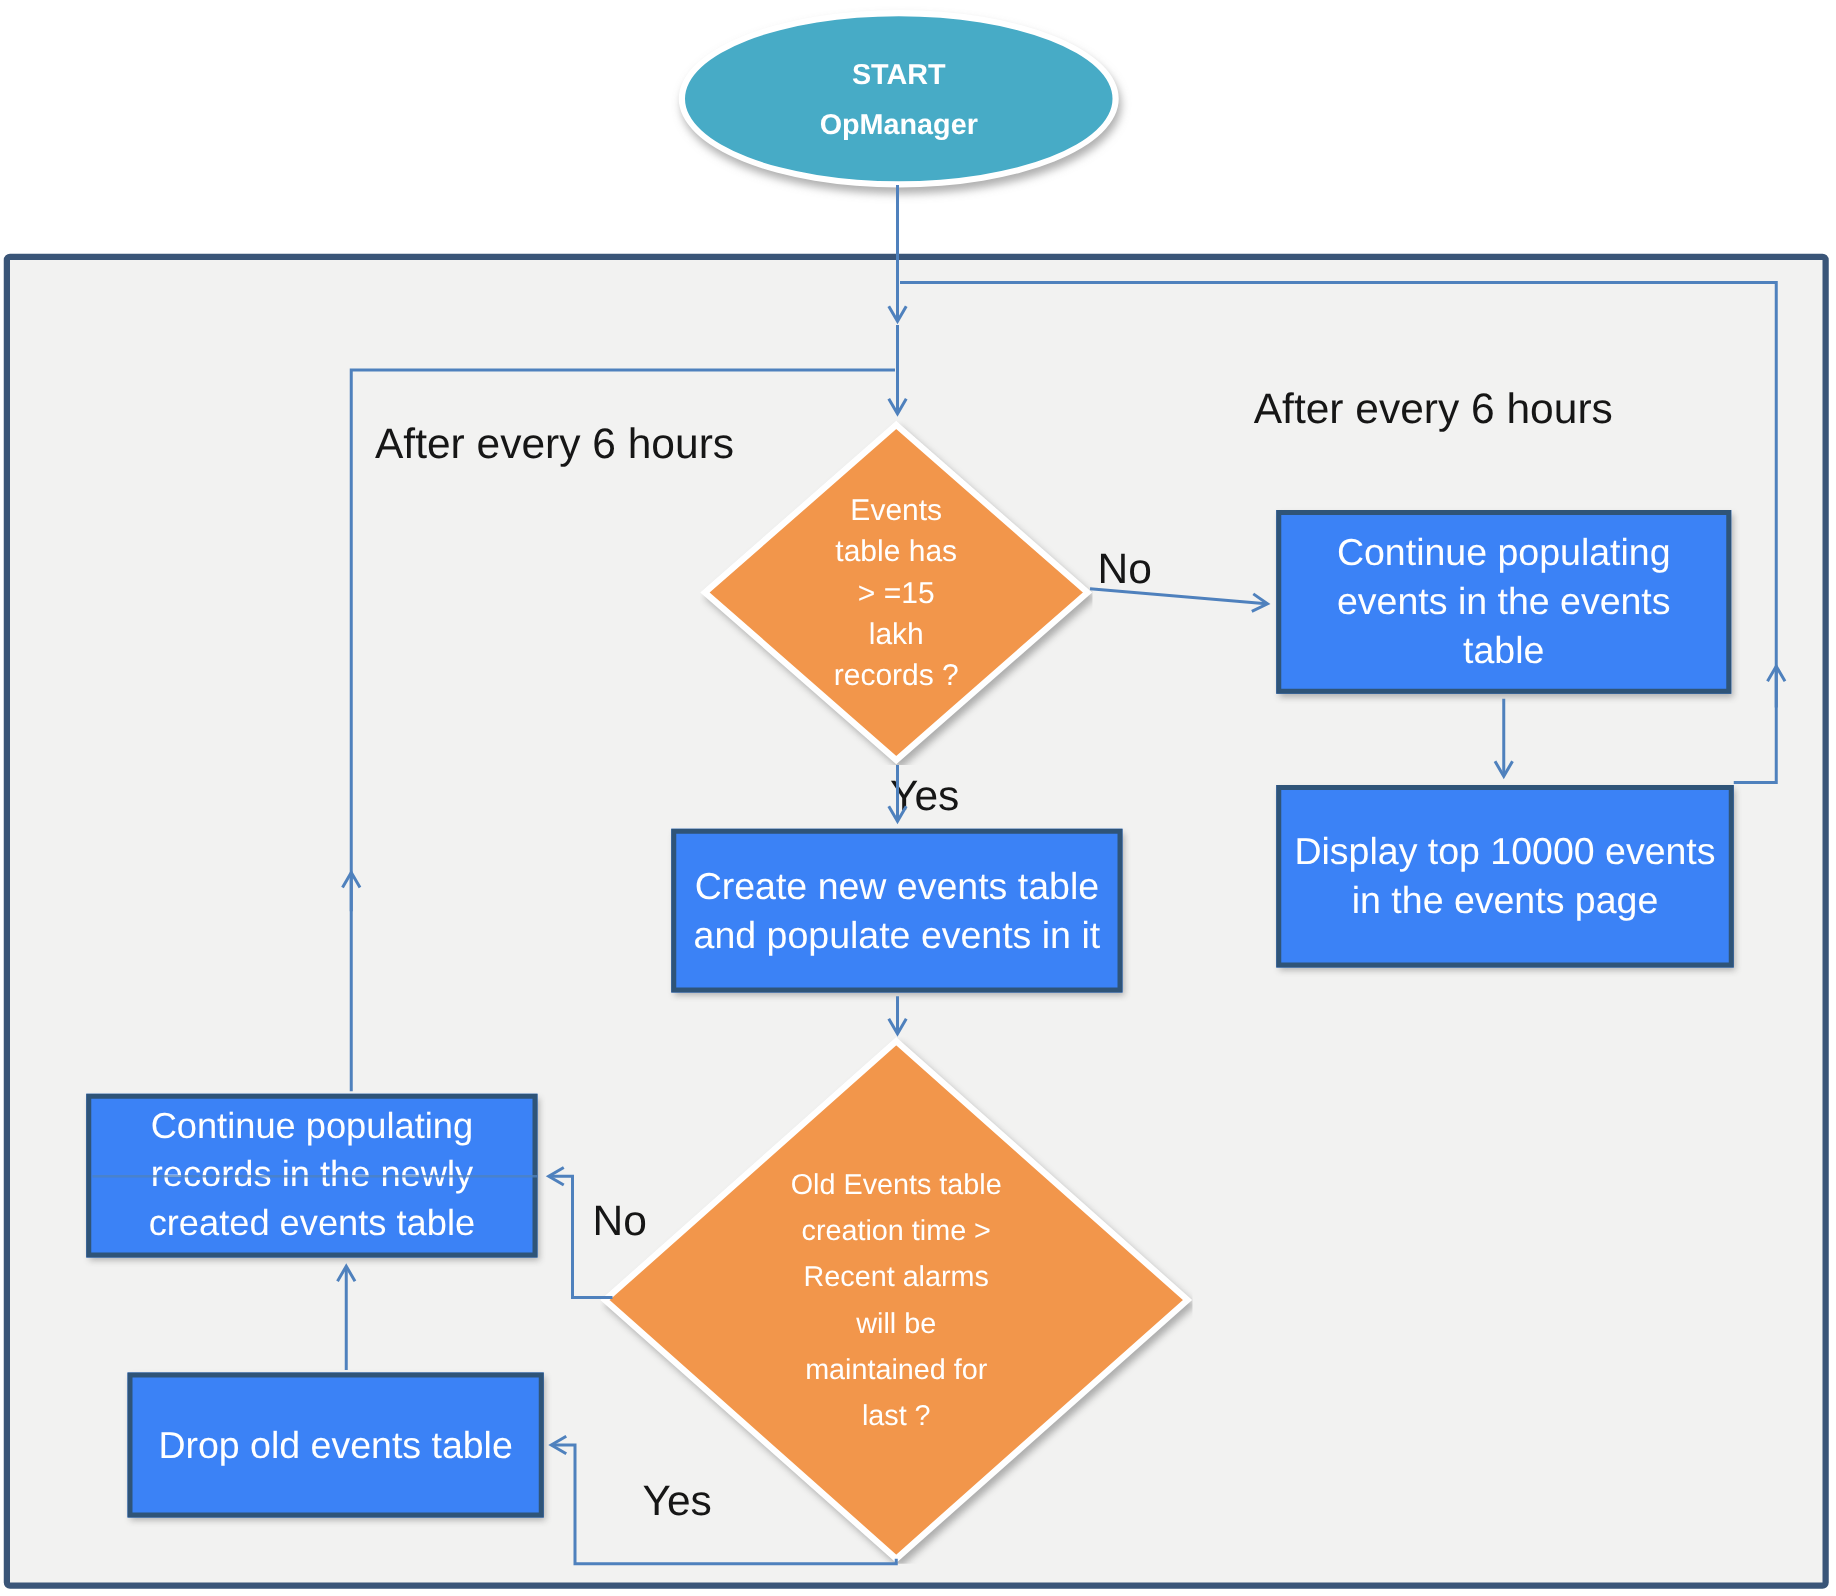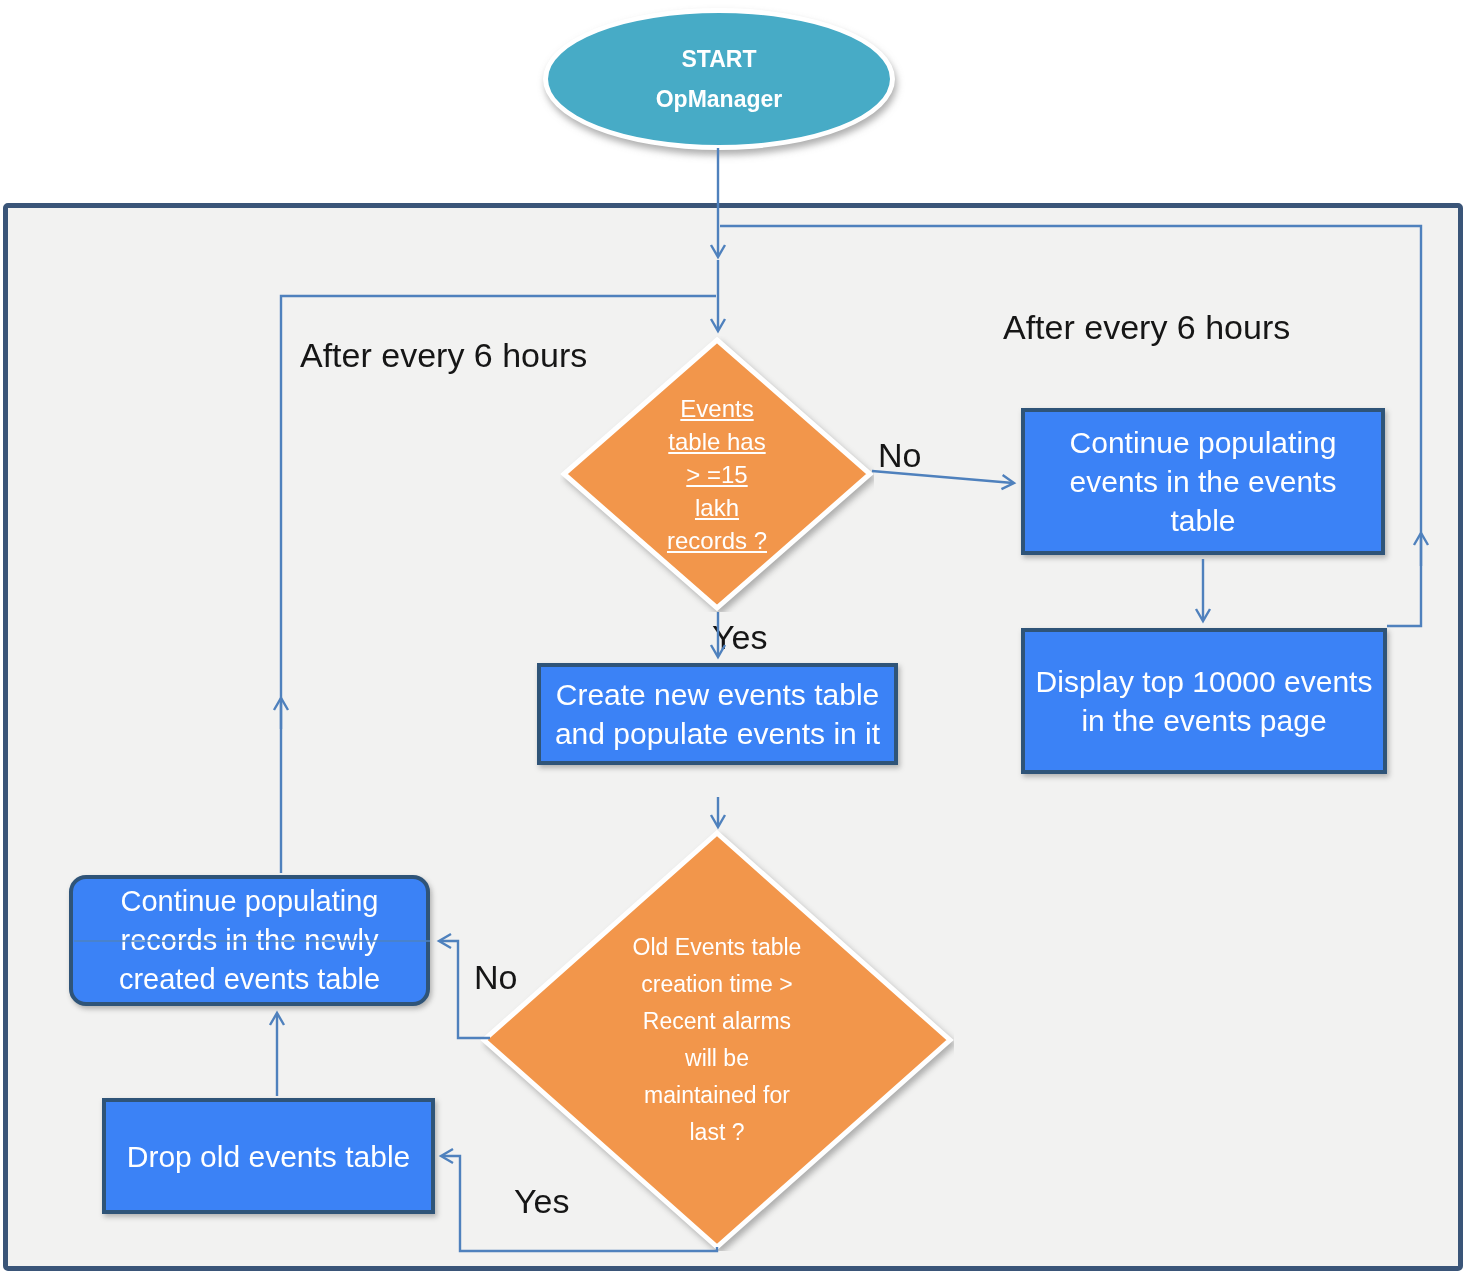--- a/index.html
+++ b/index.html
@@ -54,39 +54,39 @@
     justify-content: center;
     text-align: center;
     color: #ffffff;
     font-size: 30px;
     line-height: 39px;
     box-sizing: border-box;
     padding: 0 8px;
   }
   .box-continue-events { left: 1021px; top: 408px; width: 364px; height: 147px; }
   .box-display        { left: 1021px; top: 628px; width: 366px; height: 146px; }
-  .box-create         { left: 537px;  top: 663px; width: 361px; height: 102px; }
-  .box-continue-records { left: 69px; top: 875px; width: 361px; height: 131px; font-size: 29px; border-radius: 17px; }
+  .box-create         { left: 537px;  top: 663px; width: 361px; height: 131px; }
+  .box-continue-records { left: 69px; top: 875px; width: 361px; height: 131px; font-size: 29px; }
   .box-drop           { left: 102px;  top: 1098px; width: 333px; height: 116px; }
   
   .dwrap { position: absolute; }
   .d1 { left: 560px; top: 336px; width: 314px; height: 276px; }
   .d2 { left: 480px; top: 829px; width: 474px; height: 422px; }
   .dwrap svg { position: absolute; left: 0; top: 0; }
   .dtext {
     position: absolute;
     left: 0; top: 0; right: 0; bottom: 0;
     display: flex;
     align-items: center;
     justify-content: center;
     text-align: center;
     color: #ffffff;
     white-space: pre-line;
   }
-  .d1 .dtext { font-size: 24px; line-height: 33px; text-decoration: underline; }
+  .d1 .dtext { font-size: 24px; line-height: 33px; }
   .d2 .dtext { font-size: 23px; line-height: 37px; }
   
   .flabel {
     position: absolute;
     color: #161616;
     font-size: 34px;
     white-space: nowrap;
   }
   .lbl-after-left  { left: 300px;  top: 336px; }
   .lbl-after-right { left: 1003px; top: 308px; }

